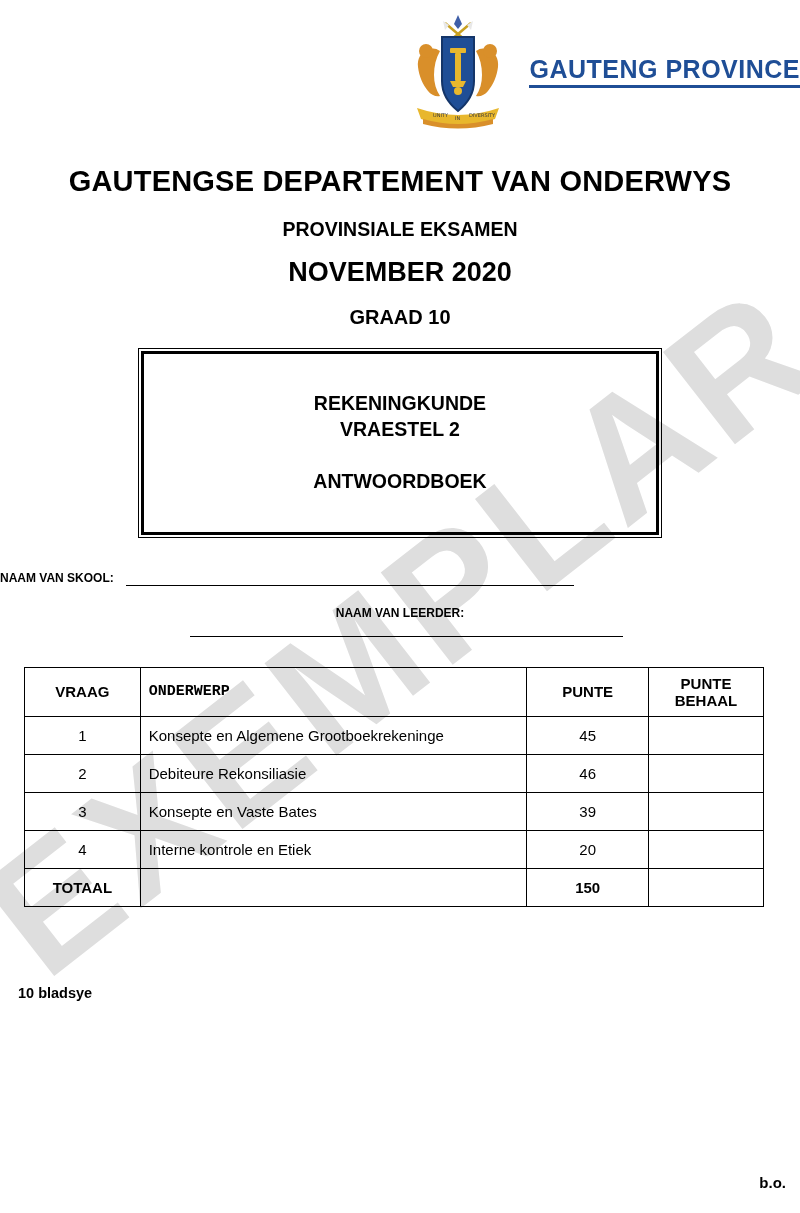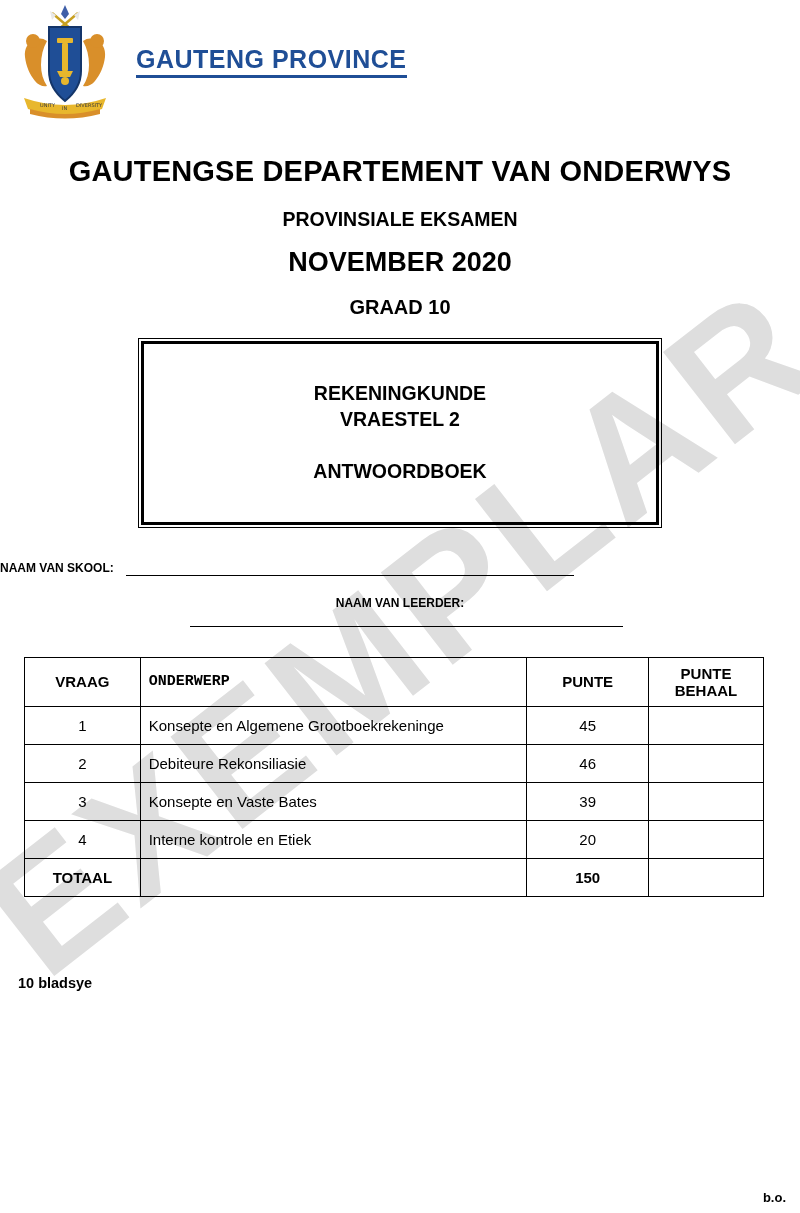--- a/index.html
+++ b/index.html
@@ -40,22 +40,22 @@
 
   .content {
     position: relative;
     z-index: 2;
   }
 
   
   .logo-block {
     display: flex;
     align-items: center;
-    justify-content: flex-start;
-    padding-top: 0;
+    justify-content: flex-end;
+    padding-top: 10px;
     height: 128px;
   }
   .coat-of-arms {
     width: 130px;
     height: 118px;
     position: relative;
     flex: none;
   }
   .coat-of-arms svg { display: block; }
 
@@ -186,22 +186,22 @@
   
   .pages-note {
     margin-top: 78px;
     margin-left: 18px;
     font-size: 14.5px;
     font-weight: bold;
   }
   .bo-note {
     position: absolute;
     right: 14px;
-    bottom: 8px;
-    font-size: 13px;
+    bottom: 22px;
+    font-size: 15px;
     font-weight: bold;
     z-index: 3;
   }
 </style>
 </head>
 <body>
 
 <div class="page">
 
   <div class="watermark">EXEMPLAR</div>

